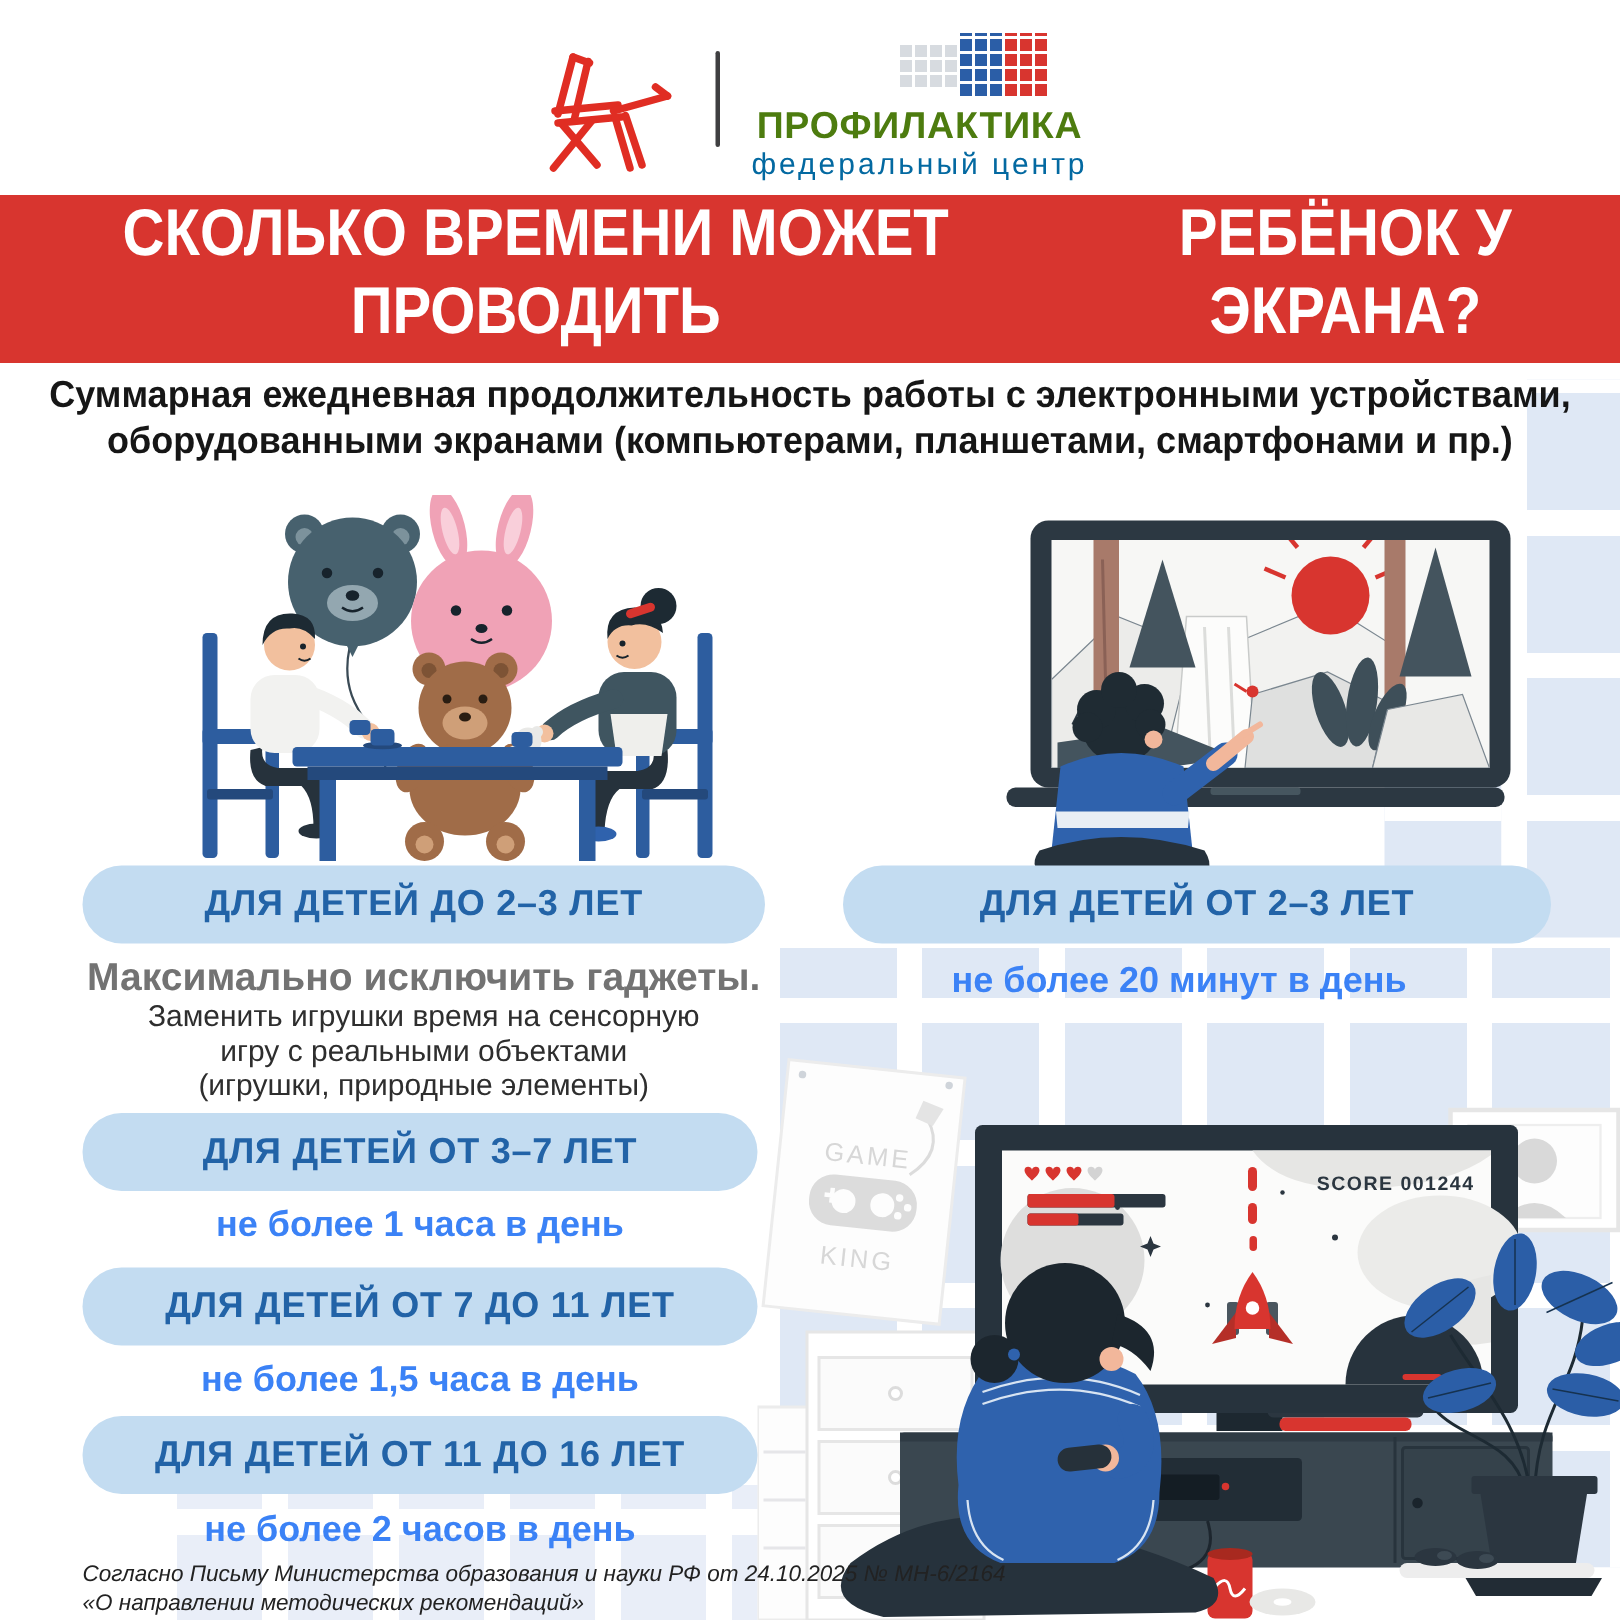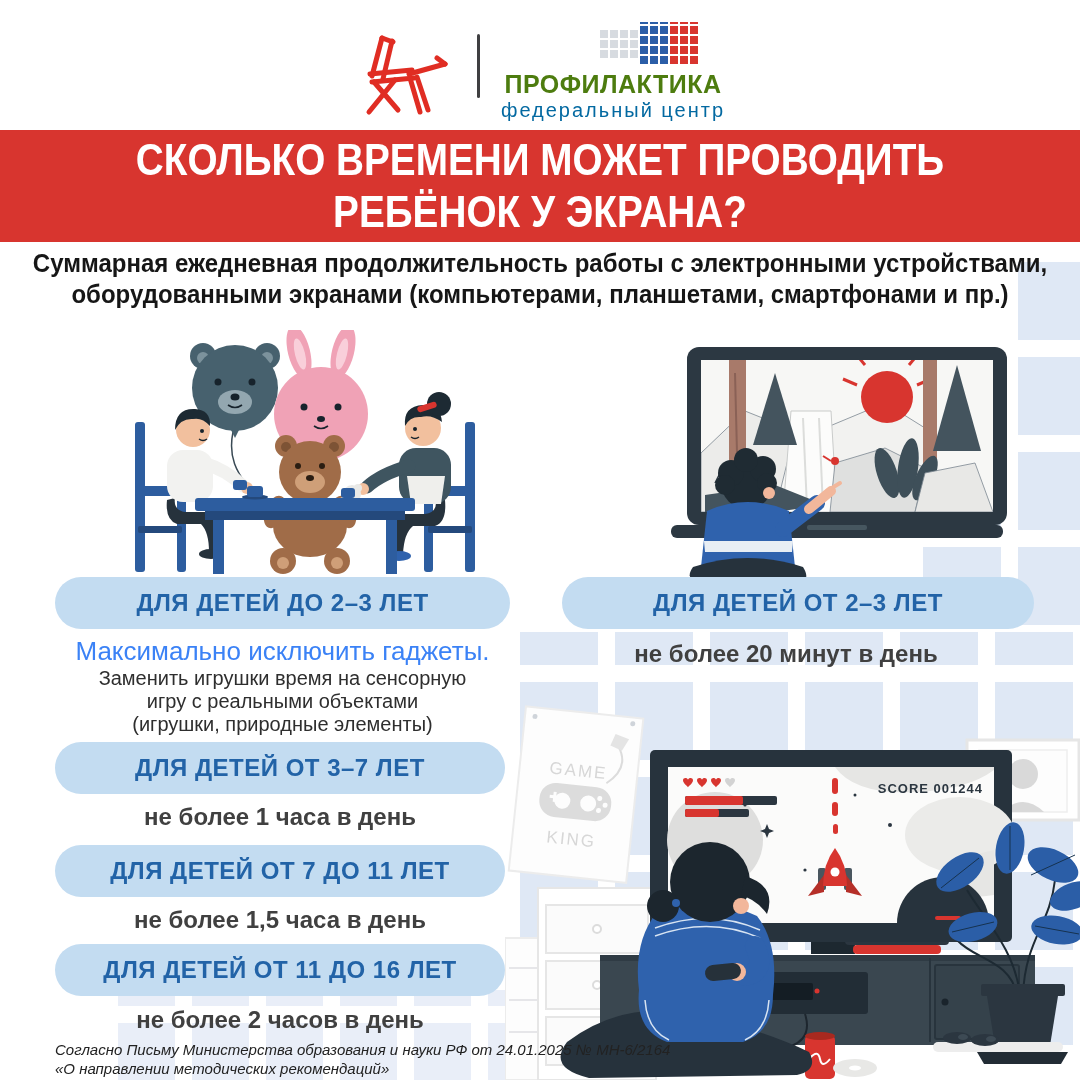--- a/index.html
+++ b/index.html
@@ -19,34 +19,34 @@
     font-size:20px;color:#0369a1;letter-spacing:2px;z-index:4;}
   .divider{position:absolute;left:477px;top:34px;width:3px;height:64px;background:#3f3f41;border-radius:2px;z-index:4;}
   .sq-row{position:absolute;left:600px;top:22px;display:flex;align-items:center;z-index:4;}
   .sq{background-image:repeating-linear-gradient(0deg,transparent 0 8px,#fff 8px 10px),
                        repeating-linear-gradient(90deg,transparent 0 8px,#fff 8px 10px);}
   .sq.gray{width:40px;height:30px;background-color:#d7dbe0;}
   .sq.blue{width:30px;height:42px;background-color:#2b5ea7;}
   .sq.red{width:30px;height:42px;background-color:#d8352f;}
   
   .banner{position:absolute;left:0;top:130px;width:1080px;height:112px;background:#d8352f;z-index:3;
-    display:flex;flex-direction:column;justify-content:center;}
+    display:flex;flex-direction:row;justify-content:center;}
   .banner div{color:#fff;font-weight:bold;font-size:44px;line-height:52px;text-align:center;
     transform:scaleX(.88);transform-origin:center;letter-spacing:0;}
   
   .intro{position:absolute;left:0;top:248px;width:1080px;text-align:center;z-index:3;}
   .intro div{font-size:25px;line-height:31px;font-weight:bold;color:#161616;
     transform:scaleX(.96);transform-origin:center;}
   
   .pill{position:absolute;height:52px;background:#c3dcf1;border-radius:26px;z-index:5;
     display:flex;align-items:center;justify-content:center;
     font-size:24px;font-weight:bold;color:#2263a7;letter-spacing:.5px;}
-  .answer{position:absolute;text-align:center;font-size:24px;font-weight:bold;color:#404040;z-index:5;}
+  .answer{position:absolute;text-align:center;font-size:24px;font-weight:bold;color:#3b82f6;z-index:5;}
   .detail{position:absolute;text-align:center;font-size:20px;line-height:23px;color:#2e2e2e;z-index:5;}
-  .headline{position:absolute;text-align:center;font-size:26px;font-weight:normal;color:#3b82f6;z-index:5;}
+  .headline{position:absolute;text-align:center;font-size:26px;font-weight:bold;color:#737373;z-index:5;}
   .footnote{position:absolute;left:55px;top:1040px;width:640px;font-size:15px;line-height:19px;
     font-style:italic;color:#222;z-index:6;}
   svg.illu{position:absolute;z-index:2;}
 </style>
 </head>
 <body>
 
 <div class="tiles" style="left:1018px;top:253px;width:62px;height:372px;"></div>
 <div class="tiles" style="left:923px;top:348px;width:78px;height:277px;"></div>
 <div class="tiles" style="left:520px;top:632px;width:560px;height:413px;"></div>
@@ -409,15 +409,15 @@
     <rect x="200" y="264" width="36" height="16" rx="8" fill="#26313a" transform="rotate(-6 218 272)"></rect>
     <circle cx="205" cy="182" r="40" fill="#1c262e"></circle>
     <path d="M240,176 Q272,186 262,214 Q250,198 236,196 Z" fill="#1c262e"></path>
     <circle cx="158" cy="206" r="16" fill="#1c262e"></circle>
     <circle cx="171" cy="203" r="4" fill="#2f62ad"></circle>
     <circle cx="236" cy="206" r="8" fill="#f2b79b"></circle>
   </g>
 </svg>
 
 <div class="footnote">
-  <div>Согласно Письму Министерства образования и науки РФ от 24.01.2025 № МН-6/2164</div>
+  <div>Согласно Письму Министерства образования и науки РФ от 24.10.2025 № МН-6/2164</div>
   <div>«О направлении методических рекомендаций»</div>
 </div>
 
 </body></html>

